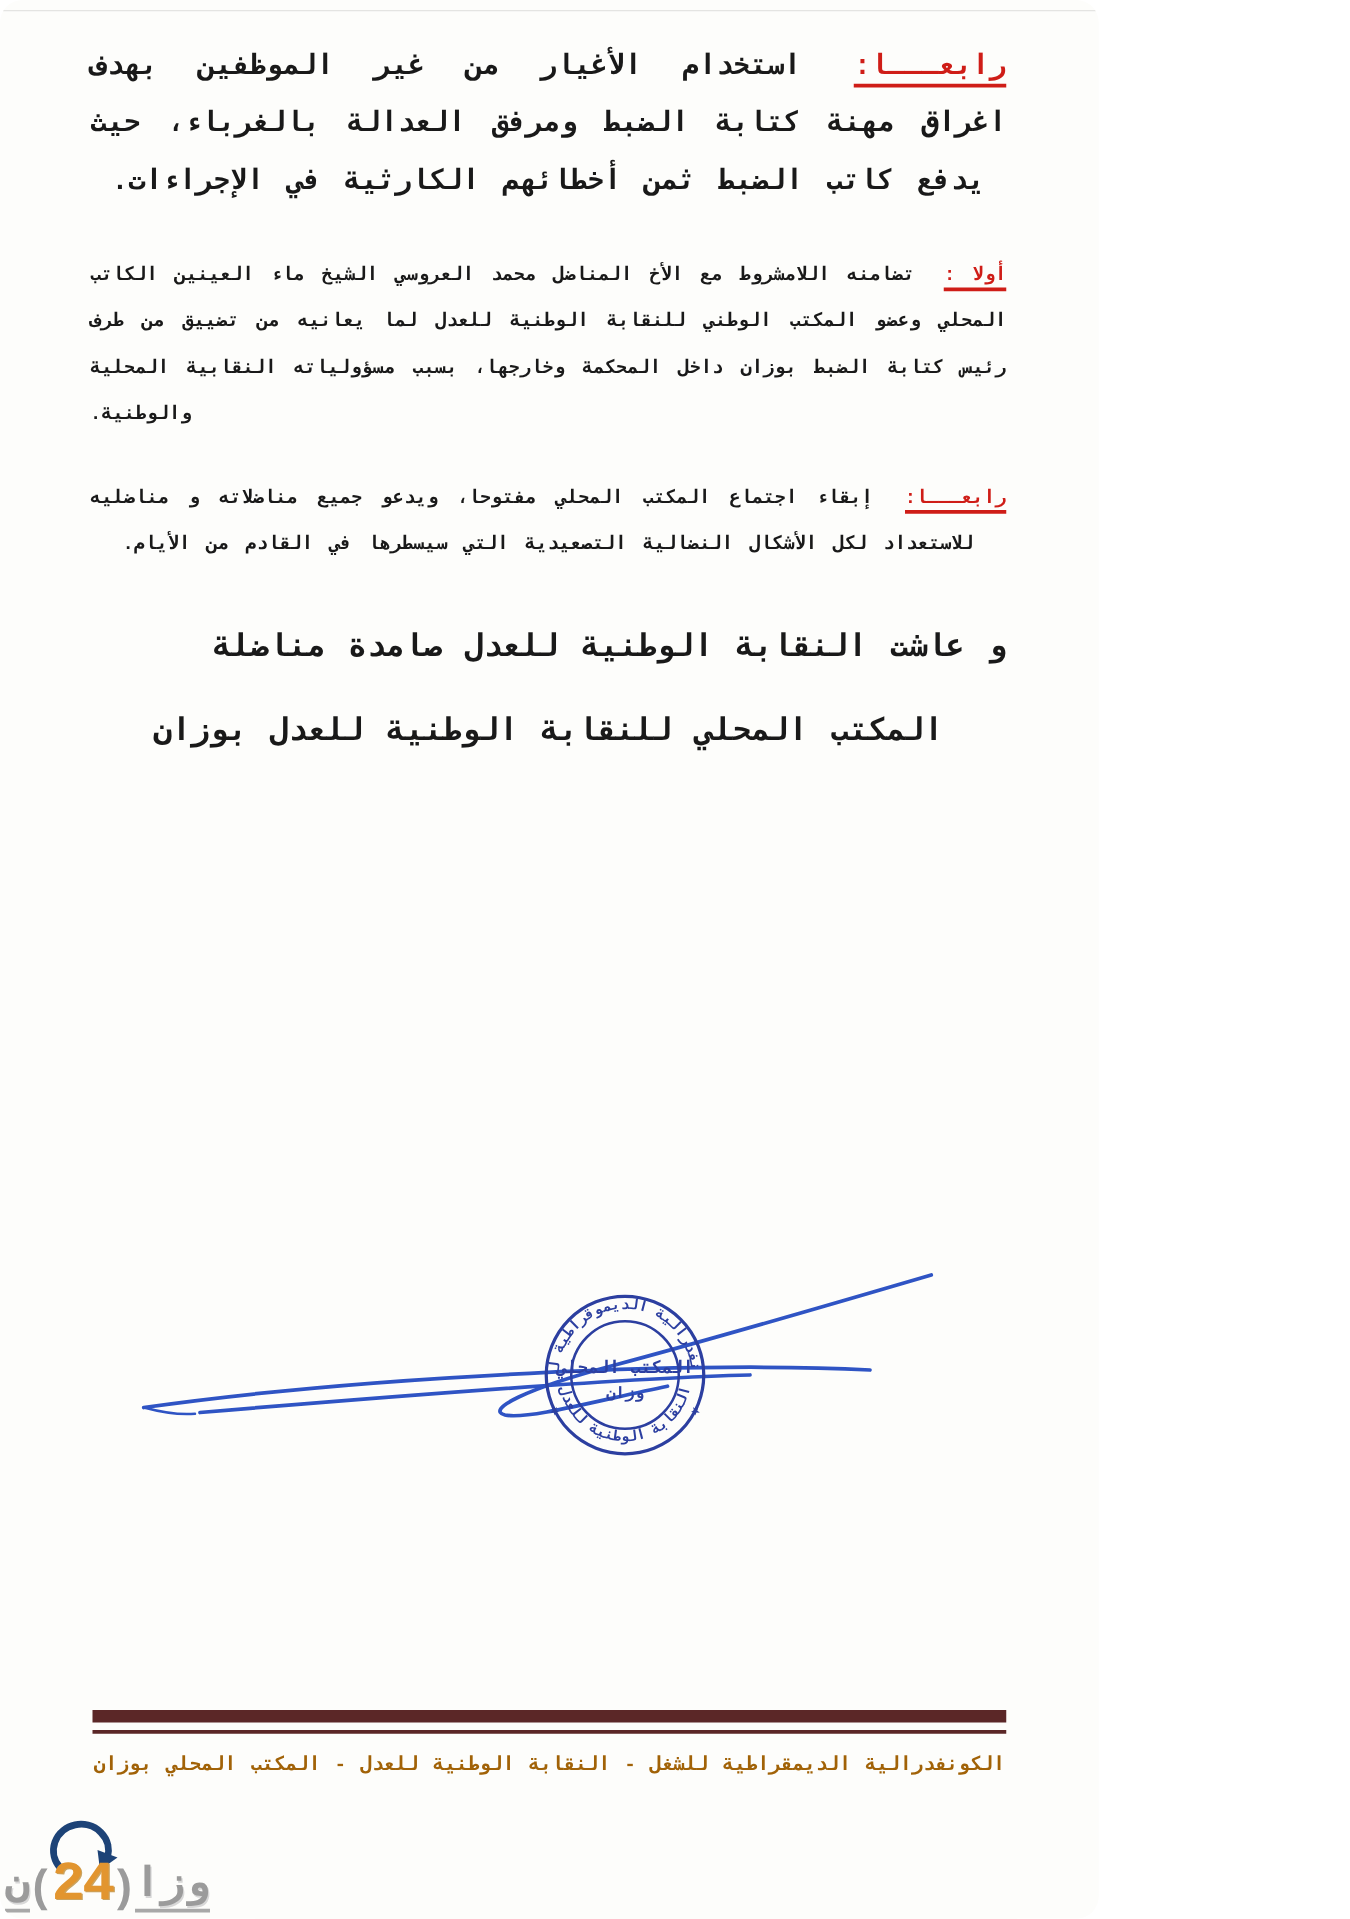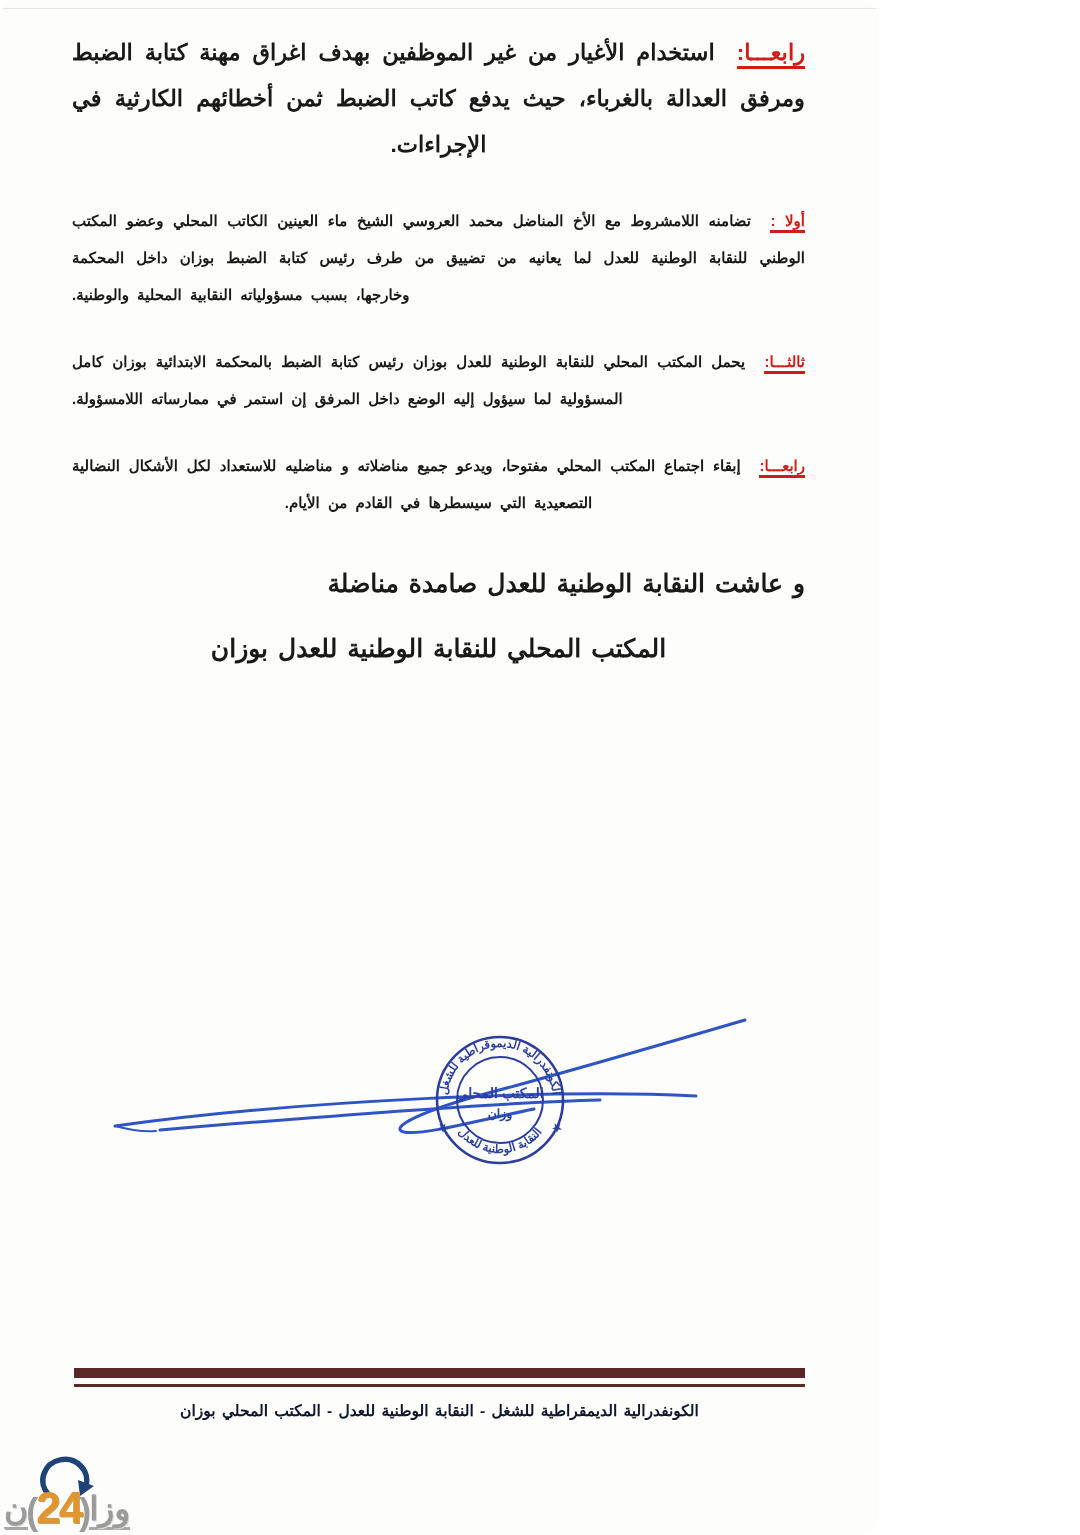--- a/index.html
+++ b/index.html
@@ -1,21 +1,21 @@
 <!DOCTYPE html>
 <html lang="ar"><head>
 <meta charset="utf-8">
 <style>
   html,body{margin:0;padding:0;background:#ffffff;}
   .page{
     position:relative;
     width:879px;height:1535px;
     background:#fdfdfb;
     overflow:hidden;
-    font-family:Liberation Sans, sans-serif;
+    font-family:Liberation Mono, monospace;
     color:#191919;
     border-radius:18px;
   }
   .top-hairline{position:absolute;top:8px;left:0;right:0;height:1px;background:#e4e4e2;}
   .content{
     position:absolute;top:30px;right:74px;left:72px;
     direction:rtl;
   }
   p{margin:0;}
   .intro{
@@ -48,21 +48,21 @@
     word-spacing:3px;
   }
   
   .seal-svg{position:absolute;left:60px;top:1008px;}
   
   .footer-bar{position:absolute;left:74px;right:74px;top:1368px;height:10px;background:#5b2727;}
   .footer-line{position:absolute;left:74px;right:74px;top:1384px;height:3px;background:#5b2727;}
   .footer-text{
     position:absolute;left:0;right:0;top:1402px;
     text-align:center;direction:rtl;
-    font-size:15.5px;font-weight:bold;color:#0f172a;word-spacing:2px;
+    font-size:15.5px;font-weight:bold;color:#a16207;word-spacing:2px;
   }
   
   .wm-logo{position:absolute;left:4px;top:1458px;width:160px;height:80px;}
   .wm-row{
     position:absolute;left:0;top:28px;
     direction:ltr;display:flex;align-items:flex-end;
     font-weight:bold;line-height:1;
   }
   .wm-gray{color:#9b9b9b;font-size:33px;text-shadow:1px 1px 0 #d8d8d8;border-bottom:3px solid #a8a8a8;padding-bottom:2px;}
   .wm-paren{color:#9b9b9b;font-size:36px;margin:0 -2px;}
@@ -82,24 +82,20 @@
       <span>استخدام الأغيار من غير الموظفين بهدف اغراق مهنة كتابة الضبط ومرفق العدالة بالغرباء، حيث يدفع كاتب الضبط ثمن أخطائهم الكارثية في الإجراءات.</span>
     </p>
 
 
     <p class="clause tl-left mb-cl">
       <span class="label">أولا :</span>
       <span>تضامنه اللامشروط مع الأخ المناضل محمد العروسي الشيخ ماء العينين الكاتب المحلي وعضو المكتب الوطني للنقابة الوطنية للعدل لما يعانيه من تضييق من طرف رئيس كتابة الضبط بوزان داخل المحكمة وخارجها، بسبب مسؤولياته النقابية المحلية والوطنية.</span>
     </p>
 
 
-    <p class="clause tl-left mb-cl">
-      <span class="label">ثالثـــا:</span>
-      <span>يحمل المكتب المحلي للنقابة الوطنية للعدل بوزان رئيس كتابة الضبط بالمحكمة الابتدائية بوزان كامل المسؤولية لما سيؤول إليه الوضع داخل المرفق إن استمر في ممارساته اللامسؤولة.</span>
-    </p>
 
 
     <p class="clause tl-center mb-c6">
       <span class="label">رابعـــا:</span>
       <span>إبقاء اجتماع المكتب المحلي مفتوحا، ويدعو جميع مناضلاته و مناضليه للاستعداد لكل الأشكال النضالية التصعيدية التي سيسطرها في القادم من الأيام.</span>
     </p>
 
     <p class="slogan">و عاشت النقابة الوطنية للعدل صامدة مناضلة</p>
     <p class="signatory">المكتب المحلي للنقابة الوطنية للعدل بوزان</p>
   </div>

